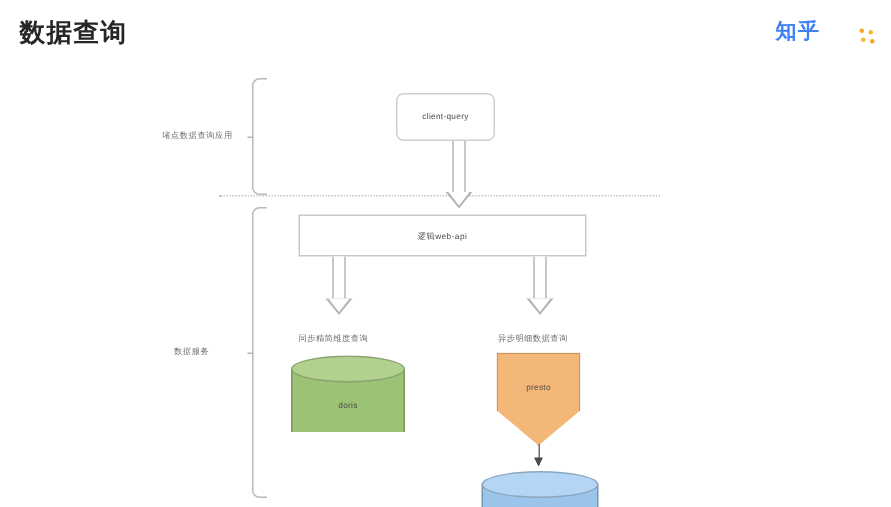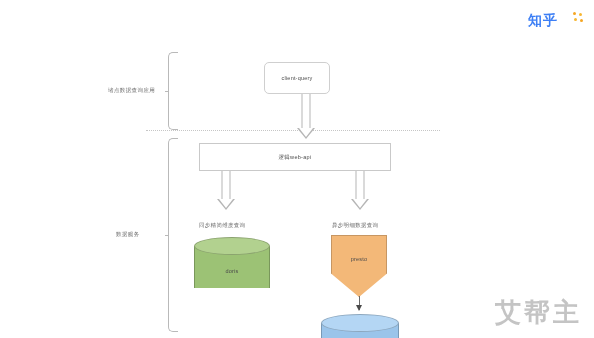--- a/index.html
+++ b/index.html
@@ -14,21 +14,21 @@
 
   
   .page-title{
     position:absolute;left:13px;top:10px;
     font-size:17px;font-weight:700;color:#262626;
     letter-spacing:1px;
     white-space:nowrap;
   }
   .brand-zone{
     position:absolute;right:10px;top:12px;
-    display:flex;align-items:flex-start;gap:15px;
+    display:flex;align-items:flex-end;gap:26px;
     white-space:nowrap;
   }
   .brand-zhihu{
     font-size:14px;font-weight:700;color:#3d7ff5;letter-spacing:1px;
   }
   .brand-datafun{
     display:flex;align-items:center;gap:2px;
   }
   .df-mark{
     width:11px;height:11px;position:relative;display:inline-block;
@@ -196,20 +196,21 @@
     position:absolute;right:12px;bottom:8px;
     font-size:26px;font-weight:700;color:#c4c4c4;
     letter-spacing:3px;white-space:nowrap;
   }
 </style>
 </head>
 <body>
 
 <div id="root">
 
+  <div class="page-title">数据查询</div>
 
   <div class="brand-zone">
     <div class="brand-zhihu">知乎</div>
     <div class="brand-datafun">
       <span class="df-mark">
           <i></i>
           <i></i>
           <i></i>
           <i></i>
         </span>
@@ -266,15 +267,14 @@
 
     <div class="cyl cyl-hive">
 
       <div class="body"></div>
       <div class="top-ell"></div>
 
     </div>
 
   </div>
 
-  <div class="watermark">艾帮主</div>
 
 </div>
 
 </body></html>

